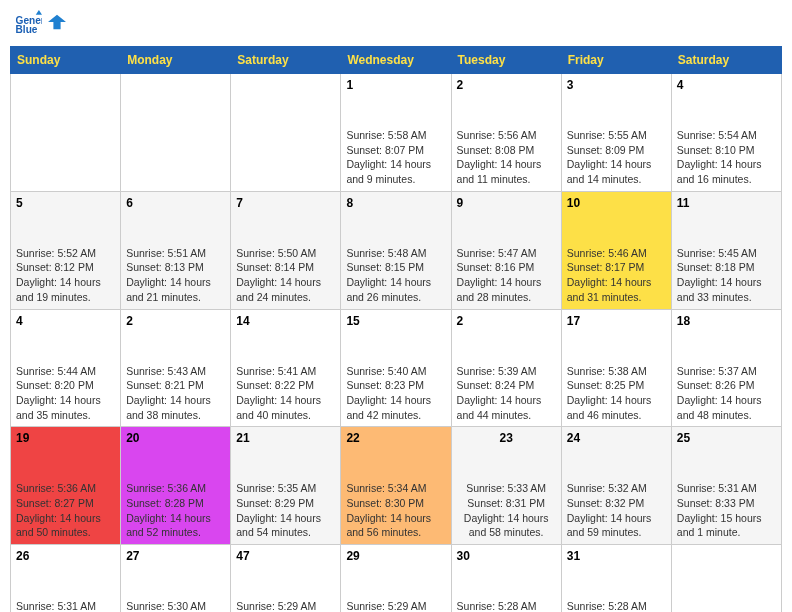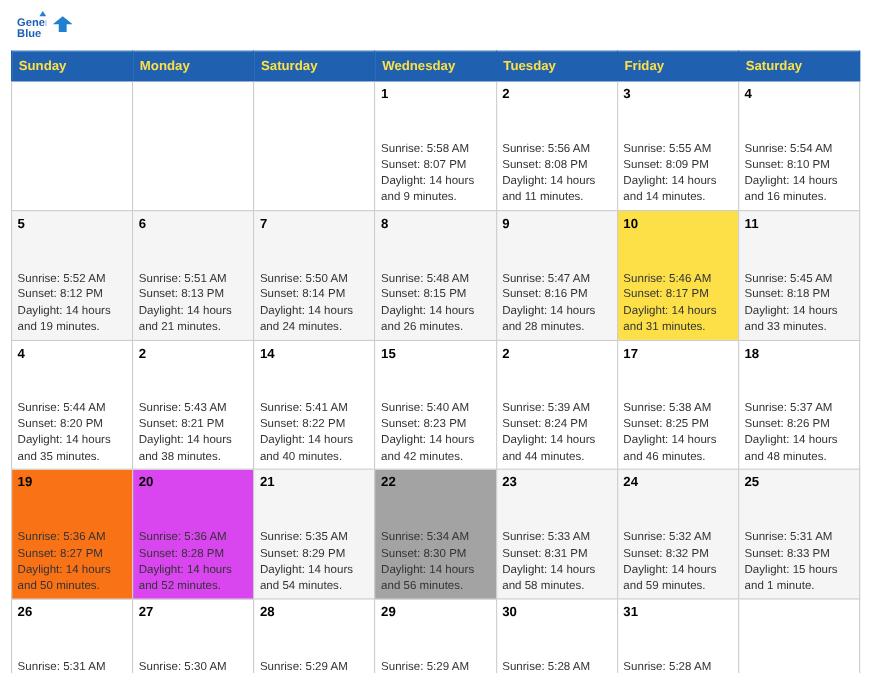--- a/index.html
+++ b/index.html
@@ -191,37 +191,37 @@
         <td>
           <span class="day-num">17</span>
           <div class="day-info">Sunrise: 5:38 AM<br>Sunset: 8:25 PM<br>Daylight: 14 hours<br>and 46 minutes.</div>
         </td>
         <td>
           <span class="day-num">18</span>
           <div class="day-info">Sunrise: 5:37 AM<br>Sunset: 8:26 PM<br>Daylight: 14 hours<br>and 48 minutes.</div>
         </td>
       </tr>
       <tr>
-        <td style="background: #f97316;">
+        <td style="background: #ef4444;">
           <span class="day-num">19</span>
           <div class="day-info">Sunrise: 5:36 AM<br>Sunset: 8:27 PM<br>Daylight: 14 hours<br>and 50 minutes.</div>
         </td>
         <td style="background: #d946ef;">
           <span class="day-num">20</span>
           <div class="day-info">Sunrise: 5:36 AM<br>Sunset: 8:28 PM<br>Daylight: 14 hours<br>and 52 minutes.</div>
         </td>
         <td style="background: rgb(245, 245, 245);">
           <span class="day-num">21</span>
           <div class="day-info">Sunrise: 5:35 AM<br>Sunset: 8:29 PM<br>Daylight: 14 hours<br>and 54 minutes.</div>
         </td>
-        <td style="background: #a3a3a3;">
+        <td style="background: #fdba74;">
           <span class="day-num">22</span>
           <div class="day-info">Sunrise: 5:34 AM<br>Sunset: 8:30 PM<br>Daylight: 14 hours<br>and 56 minutes.</div>
         </td>
-        <td style="background: rgb(245, 245, 245);">
+        <td style="background: rgb(245, 245, 245); text-align: center;">
           <span class="day-num">23</span>
           <div class="day-info">Sunrise: 5:33 AM<br>Sunset: 8:31 PM<br>Daylight: 14 hours<br>and 58 minutes.</div>
         </td>
         <td style="background: rgb(245, 245, 245);">
           <span class="day-num">24</span>
           <div class="day-info">Sunrise: 5:32 AM<br>Sunset: 8:32 PM<br>Daylight: 14 hours<br>and 59 minutes.</div>
         </td>
         <td style="background: rgb(245, 245, 245);">
           <span class="day-num">25</span>
           <div class="day-info">Sunrise: 5:31 AM<br>Sunset: 8:33 PM<br>Daylight: 15 hours<br>and 1 minute.</div>
@@ -230,21 +230,21 @@
       <tr>
         <td>
           <span class="day-num">26</span>
           <div class="day-info">Sunrise: 5:31 AM<br>Sunset: 8:34 PM<br>Daylight: 15 hours<br>and 3 minutes.</div>
         </td>
         <td>
           <span class="day-num">27</span>
           <div class="day-info">Sunrise: 5:30 AM<br>Sunset: 8:35 PM<br>Daylight: 15 hours<br>and 4 minutes.</div>
         </td>
         <td>
-          <span class="day-num">28</span>
+          <span class="day-num">47</span>
           <div class="day-info">Sunrise: 5:29 AM<br>Sunset: 8:36 PM<br>Daylight: 15 hours<br>and 6 minutes.</div>
         </td>
         <td>
           <span class="day-num">29</span>
           <div class="day-info">Sunrise: 5:29 AM<br>Sunset: 8:37 PM<br>Daylight: 15 hours<br>and 8 minutes.</div>
         </td>
         <td>
           <span class="day-num">30</span>
           <div class="day-info">Sunrise: 5:28 AM<br>Sunset: 8:38 PM<br>Daylight: 15 hours<br>and 9 minutes.</div>
         </td>

